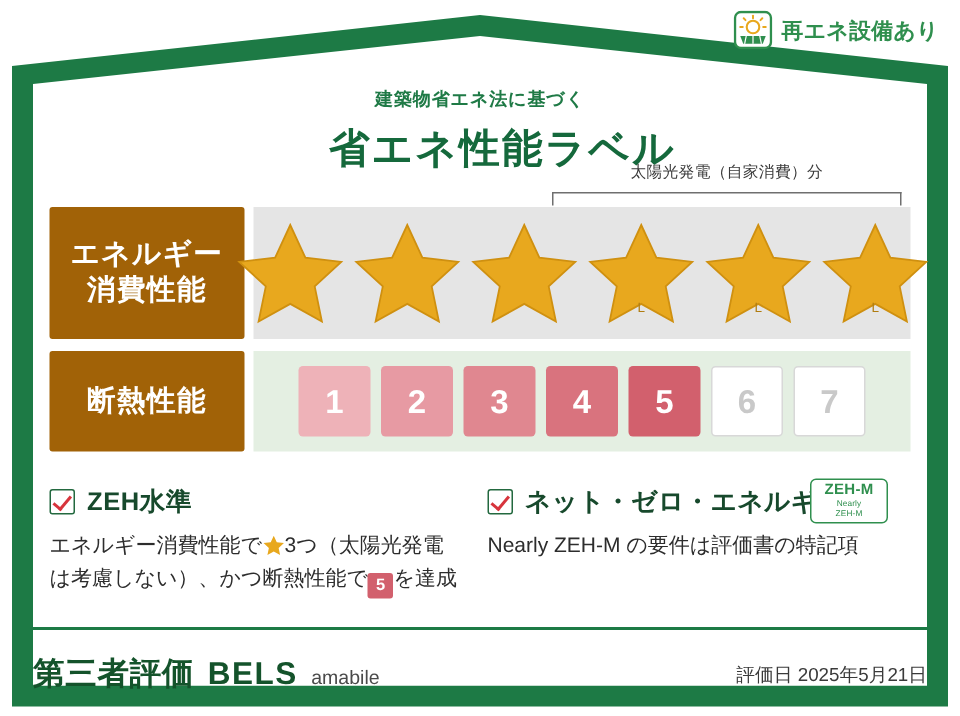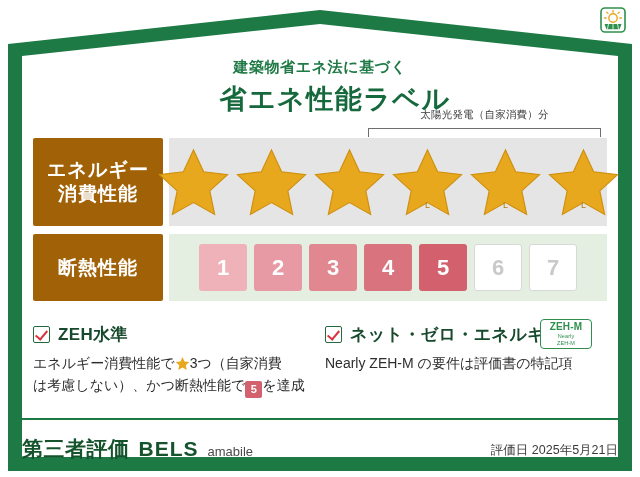--- a/index.html
+++ b/index.html
@@ -57,21 +57,21 @@
     letter-spacing: 0.3px;
   }
 
   
   .heading-sub {
     position: absolute;
     left: 0;
     top: 58px;
     width: 640px;
     text-align: center;
-    font-size: 15px;
+    font-size: 12px;
     font-weight: bold;
     color: #1f7a46;
     letter-spacing: 0.6px;
   }
   .heading-main {
     position: absolute;
     left: 0;
     top: 81px;
     width: 640px;
     text-align: center;
@@ -374,20 +374,21 @@
           <line x1="19.2" y1="5.2" x2="18" y2="6.4"></line>
           <line x1="4.5" y1="11" x2="6.2" y2="11"></line>
           <line x1="19.8" y1="11" x2="21.5" y2="11"></line>
         </g>
         <path d="M4.5 17 L21.5 17 L19.5 22.2 L6.5 22.2 Z" fill="#2f8f4e"></path>
         <line x1="8.5" y1="17" x2="7.4" y2="22.2" stroke="#ffffff" stroke-width="0.8"></line>
         <line x1="13" y1="17" x2="13" y2="22.2" stroke="#ffffff" stroke-width="0.8"></line>
         <line x1="17.5" y1="17" x2="18.6" y2="22.2" stroke="#ffffff" stroke-width="0.8"></line>
       </svg>
     </span>
+    <span class="solar-text">再エネ設備あり</span>
   </div>
 
   <div class="heading-sub">建築物省エネ法に基づく</div>
   <div class="heading-main">省エネ性能ラベル</div>
 
   <div class="row" id="row-energy">
     <div class="row-label">
       <span>エネルギー</span>
       <span>消費性能</span>
     </div>
@@ -452,21 +453,21 @@
   </div>
 
   <div class="bottom-col" id="col-left">
     <div class="col-head">
       <span class="check-box"></span>
       <span class="col-title">ZEH水準</span>
     </div>
     <div class="col-body">
       <span>エネルギー消費性能で</span><span class="inline-star"><svg width="15" height="15" viewBox="0 0 75 72">
             <path d="M37.5 4 L47.6 25.8 L71.5 28.6 L53.8 44.9 L58.6 68.4 L37.5 56.6 L16.4 68.4 L21.2 44.9 L3.5 28.6 L27.4 25.8 Z" fill="#e8a81e"></path>
-          </svg></span><span>3つ</span><span>（自家消費</span><br>
+          </svg></span><span>3つ</span><span>（太陽光発電</span><br>
       <span>は考慮しない）、かつ断熱性能で</span><span class="inline-grade">5</span><span>を達成</span>
     </div>
   </div>
 
   <div class="bottom-col" id="col-right">
     <div class="col-head">
       <span class="check-box"></span>
       <span class="col-title">ネット・ゼロ・エネルギー</span>
       <span class="zehm-logo">
         <span class="zt">ZEH-M</span>

